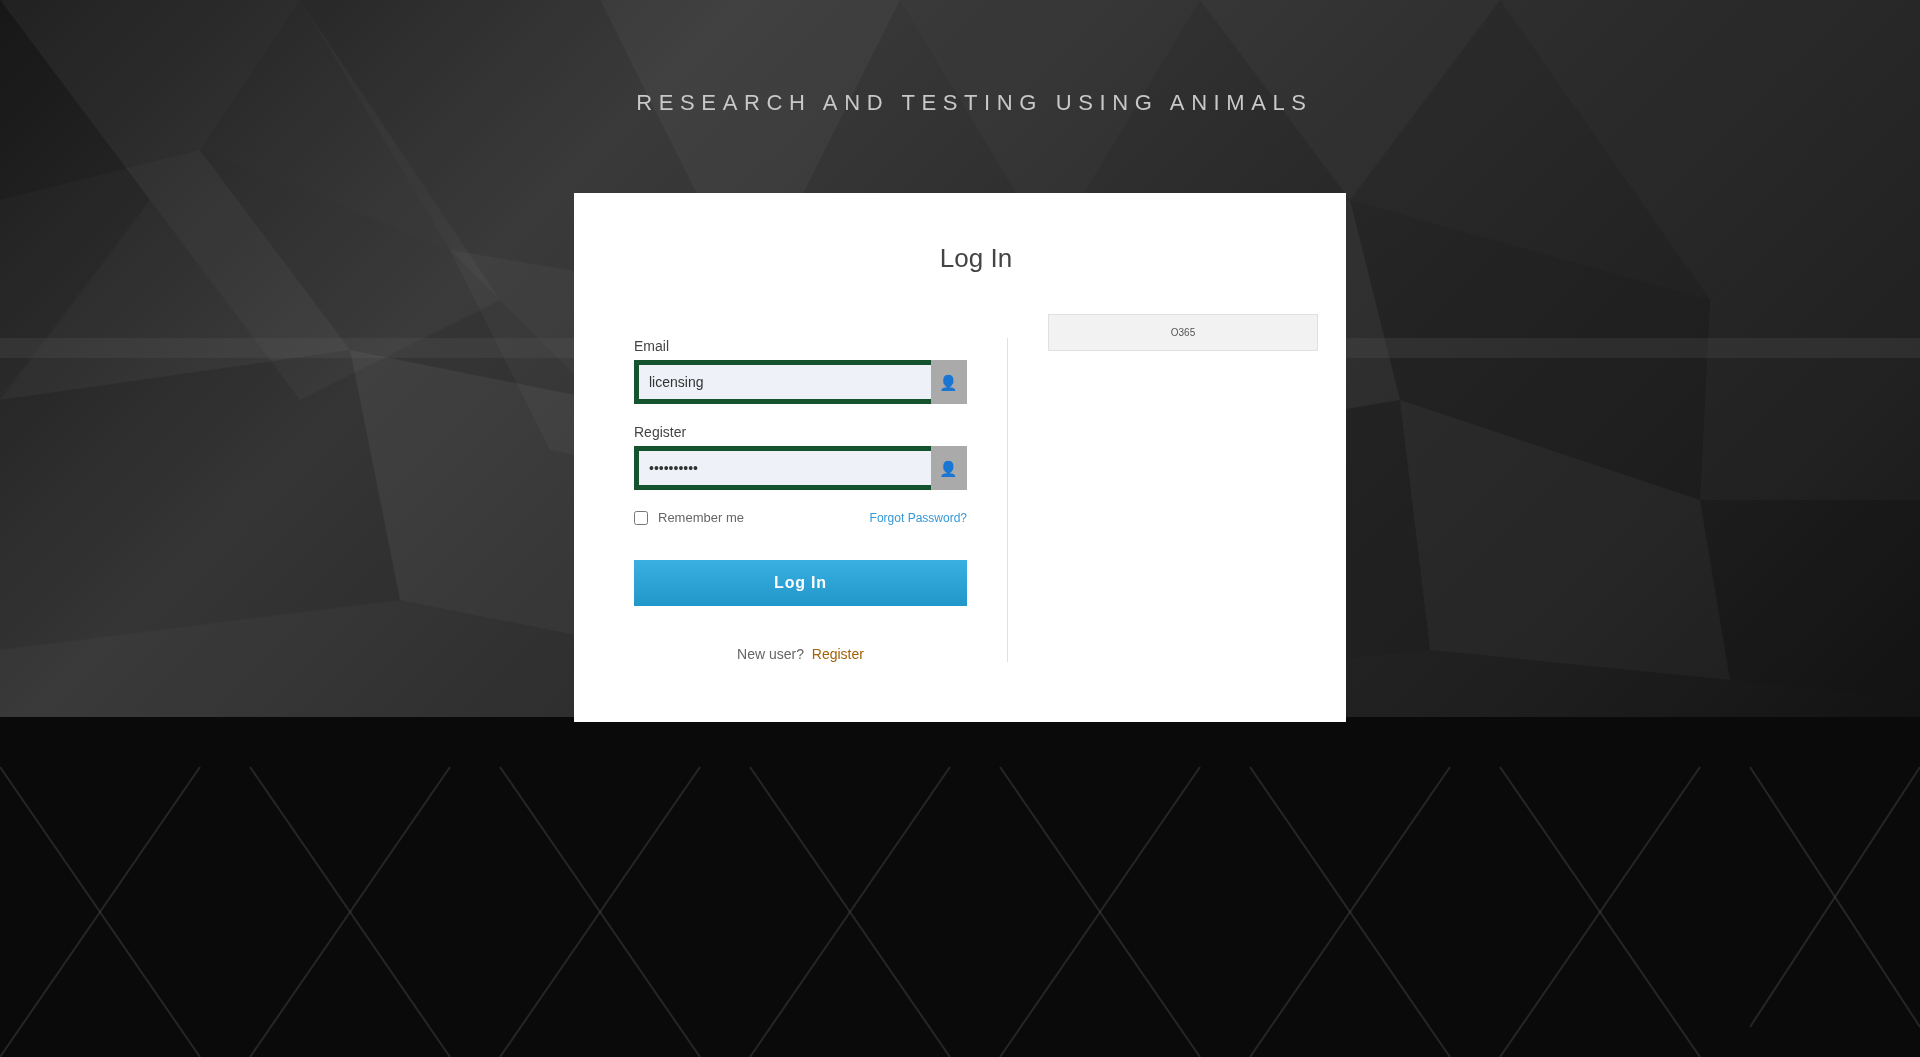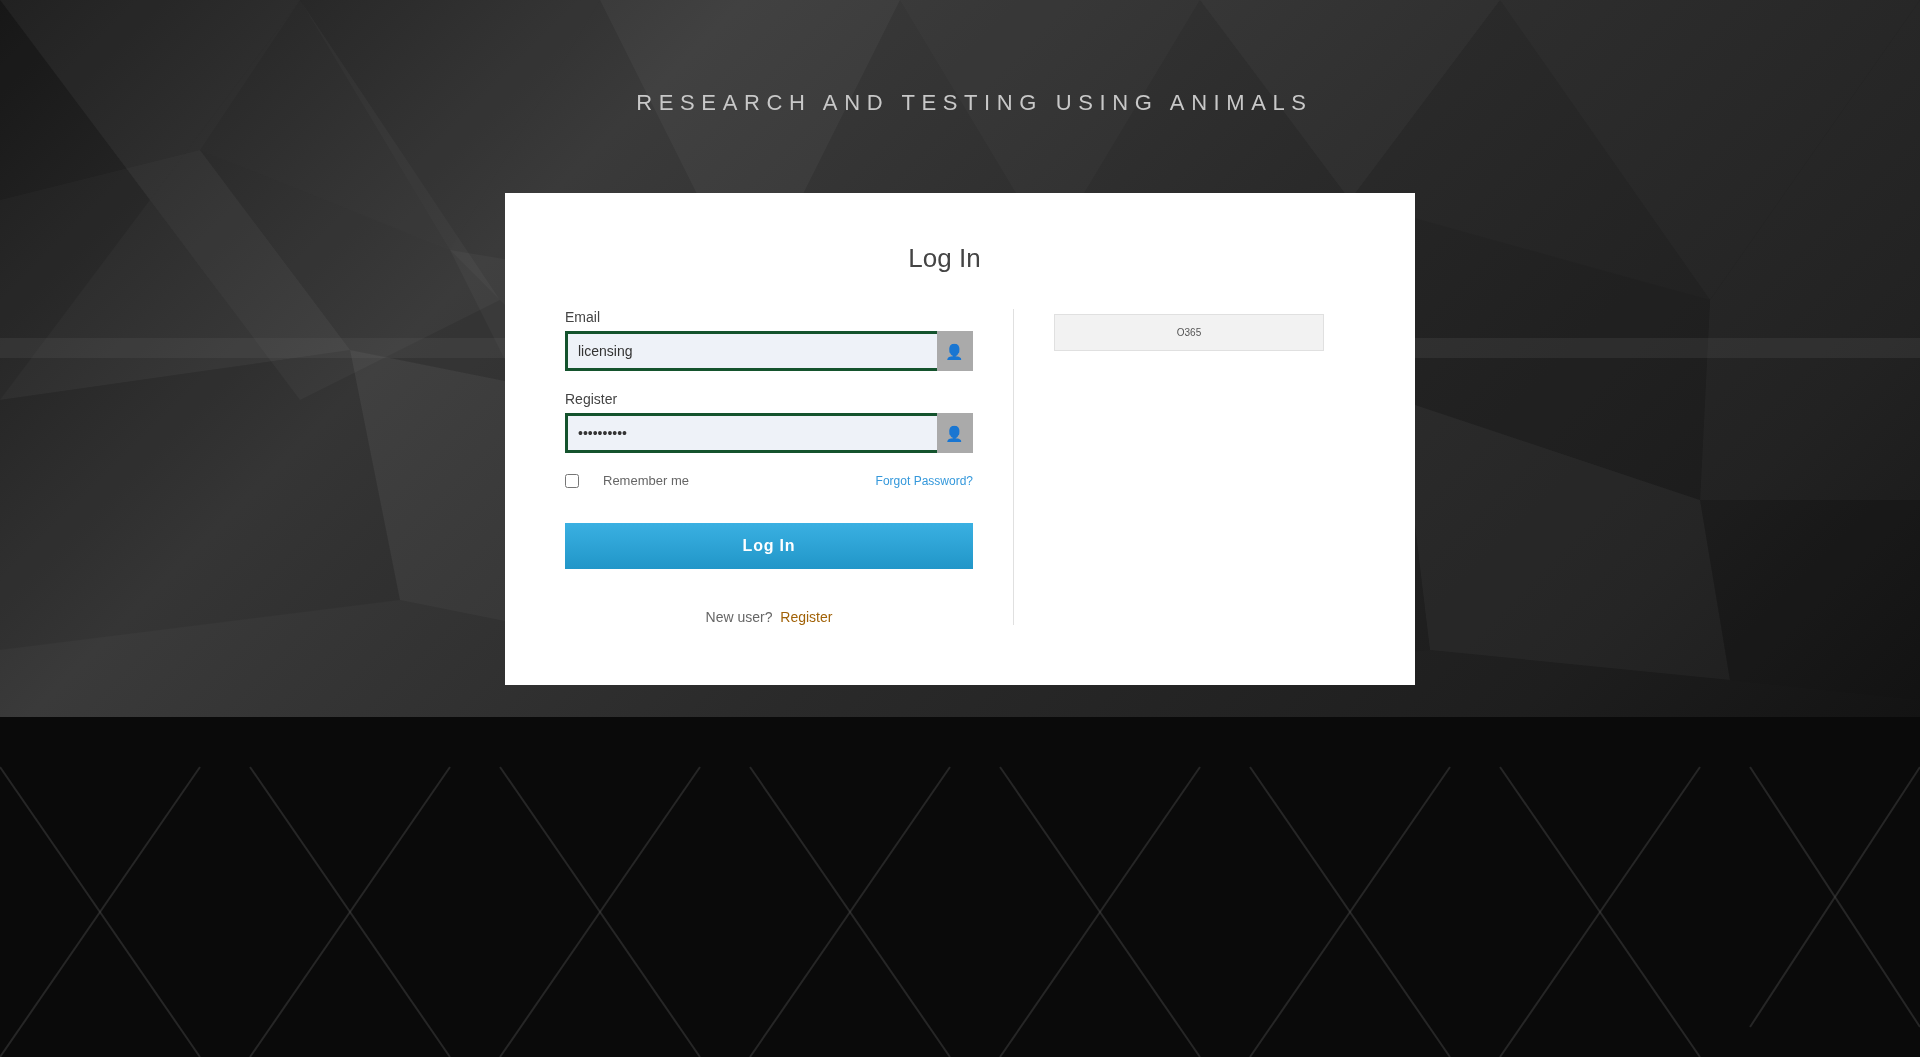--- a/index.html
+++ b/index.html
@@ -82,44 +82,45 @@
       font-weight: 300;
       text-transform: uppercase;
       padding-left: 29px;
     }
 
     .login-card {
       position: absolute;
       top: 193px;
       left: 50%;
       transform: translateX(-50%);
-      width: 910px;
+      width: 772px;
       background: #ffffff;
       z-index: 10;
-      padding: 50px 91px 60px 60px;
+      padding: 50px 28px 60px 60px;
     }
 
     .login-card-title {
       text-align: center;
       font-size: 26px;
       font-weight: 300;
       color: #444;
       margin-bottom: 35px;
     }
 
     .login-body {
       display: flex;
       flex-direction: row;
       gap: 0;
     }
 
     .login-left {
       flex: 1;
       padding-right: 40px;
       border-right: 1px solid #e0e0e0;
+      margin-top: 29px;
     }
 
     .login-right {
       width: 310px;
       padding-left: 40px;
       display: flex;
       align-items: flex-start;
       justify-content: center;
       padding-top: 5px;
     }
@@ -138,21 +139,21 @@
 
     .input-wrapper {
       position: relative;
       display: flex;
       align-items: center;
     }
 
     .form-input {
       width: 100%;
       padding: 9px 40px 9px 10px;
-      border: 3px solid #14532d;
+      border: 5px solid #14532d;
       background: #eef2f8;
       font-size: 14px;
       color: #333;
       outline: none;
     }
 
     .input-icon {
       position: absolute;
       right: 0;
       top: 0;
@@ -176,21 +177,21 @@
       display: flex;
       align-items: center;
       justify-content: space-between;
       margin-bottom: 35px;
       margin-top: 5px;
     }
 
     .remember-me {
       display: flex;
       align-items: center;
-      gap: 24px;
+      gap: 10px;
       font-size: 13px;
       color: #666;
     }
 
     .remember-me input[type="checkbox"] {
       width: 14px;
       height: 14px;
       cursor: pointer;
     }
 

